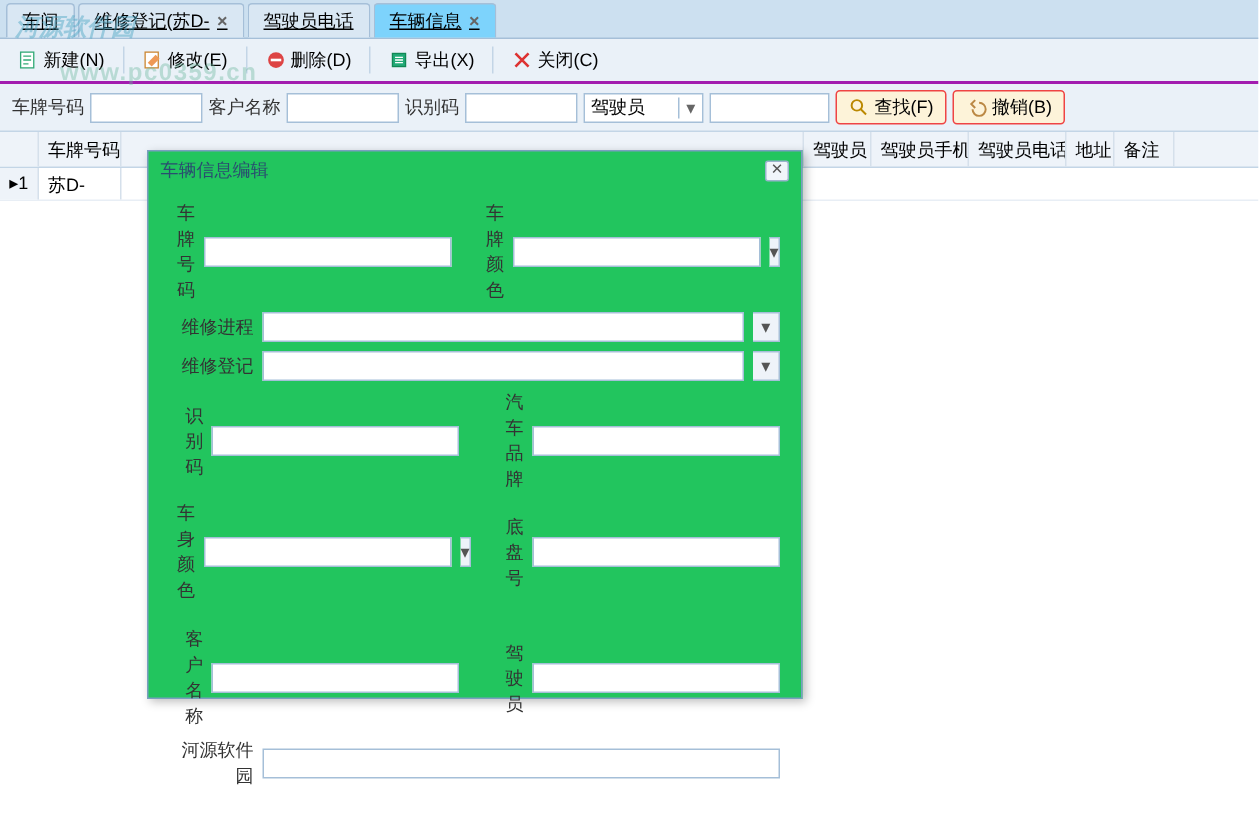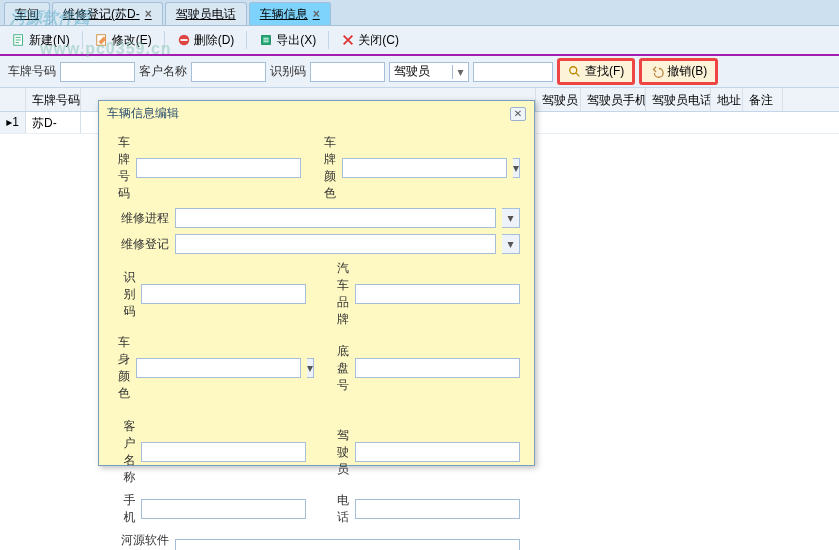--- a/index.html
+++ b/index.html
@@ -13,30 +13,30 @@
 .toolbar { display: flex; align-items: center; background: #eaf1f8; border-bottom: 2px solid #a21caf; height: 30px; padding: 0 6px; gap: 4px; }
 .tbtn { display: flex; align-items: center; gap: 3px; padding: 2px 6px; cursor: pointer; border-radius: 2px; }
 .ticon { width: 14px; height: 14px; display: inline-block; }
 .sep { width: 1px; height: 18px; background: #c3d5e6; margin: 0 2px; }
 
 .search { display: flex; align-items: center; background: #eaf1f8; border-bottom: 1px solid #c3d5e6; height: 32px; padding: 0 8px; gap: 4px; }
 .search label { color: #333; }
 .sinput { border: 1px solid #a5bfd8; height: 20px; padding: 0 4px; background: #fff; }
 .sselect { border: 1px solid #a5bfd8; height: 20px; background: #fff; display: flex; align-items: center; }
 .sselect .dd { width: 16px; text-align: center; border-left: 1px solid #a5bfd8; color: #666; }
-.sbtn { display: flex; align-items: center; gap: 3px; padding: 2px 8px; border: 3px solid #ef4444; background: #fdf3d9; border-radius: 3px; cursor: pointer; text-align: center; }
+.sbtn { display: flex; align-items: center; gap: 3px; padding: 2px 8px; border: 1px solid #ef4444; background: #fdf3d9; border-radius: 3px; cursor: pointer; text-align: center; }
 
 .grid { width: 100%; }
 .ghead { display: flex; background: #eef3f9; border-bottom: 1px solid #c3d5e6; height: 24px; }
 .gcell { border-right: 1px solid #d5e0eb; padding: 4px 6px; overflow: hidden; white-space: nowrap; }
 .grow { display: flex; border-bottom: 1px solid #e8eef5; height: 22px; }
 .grow .gcell { padding: 3px 6px; }
 .rowind { width: 26px; text-align: center; border-right: 1px solid #d5e0eb; background: #eef3f9; padding: 3px 2px; }
 
-.dialog { position: absolute; left: 98px; top: 100px; width: 437px; height: 366px; background: #fef9c3; border: 1px solid #7a9ec0; box-shadow: 2px 2px 6px rgba(0,0,0,0.25); }
+.dialog { position: absolute; left: 98px; top: 100px; width: 437px; height: 366px; background: #22c55e; border: 1px solid #7a9ec0; box-shadow: 2px 2px 6px rgba(0,0,0,0.25); }
 .dtitle { display: flex; justify-content: space-between; align-items: center; padding: 4px 8px; color: #2a4d70; font-weight: normal; }
 .dclose { width: 16px; height: 14px; border: 1px solid #9ab3cc; border-radius: 2px; background: #f0f5fa; text-align: center; line-height: 11px; cursor: pointer; font-size: 10px; color: #555; }
 .dbody { padding: 8px 14px 4px 14px; }
 .drow { display: flex; align-items: center; margin-bottom: 6px; gap: 6px; }
 .dlabel { width: 56px; text-align: right; color: #333; }
 .dinput { border: 1px solid #a5bfd8; height: 20px; padding: 0 4px; background: #fff; flex: 1; }
 .dspace { width: 20px; }
 .ddrop { width: 18px; height: 20px; border: 1px solid #a5bfd8; border-left: none; background: #eef3f9; text-align: center; line-height: 18px; color: #555; cursor: pointer; }
 
 .watermark { position: absolute; top: 8px; left: 10px; color: #4aa5c4; opacity: 0.45; font-size: 16px; font-weight: bold; z-index: 0; pointer-events: none; font-style: italic; }
@@ -191,26 +191,19 @@
       <input class="dinput" style="flex: 0 0 118px;" value="">
     </div>
     <div class="drow">
       <div class="dlabel">客户名称</div>
       <input class="dinput" style="flex: 0 0 118px;" value="">
       <div class="dspace"></div>
       <div class="dlabel">驾驶员</div>
       <input class="dinput" style="flex: 0 0 118px;" value="">
     </div>
     <div class="drow">
-      <div class="dlabel">手机</div>
-      <input class="dinput" style="flex: 0 0 118px;" value="">
-      <div class="dspace"></div>
-      <div class="dlabel">电话</div>
-      <input class="dinput" style="flex: 0 0 118px;" value="">
-    </div>
-    <div class="drow">
       <div class="dlabel">河源软件园</div>
       <input class="dinput" value="" style="">
     </div>
 
   </div>
 
 </div>
 
 </body></html>

